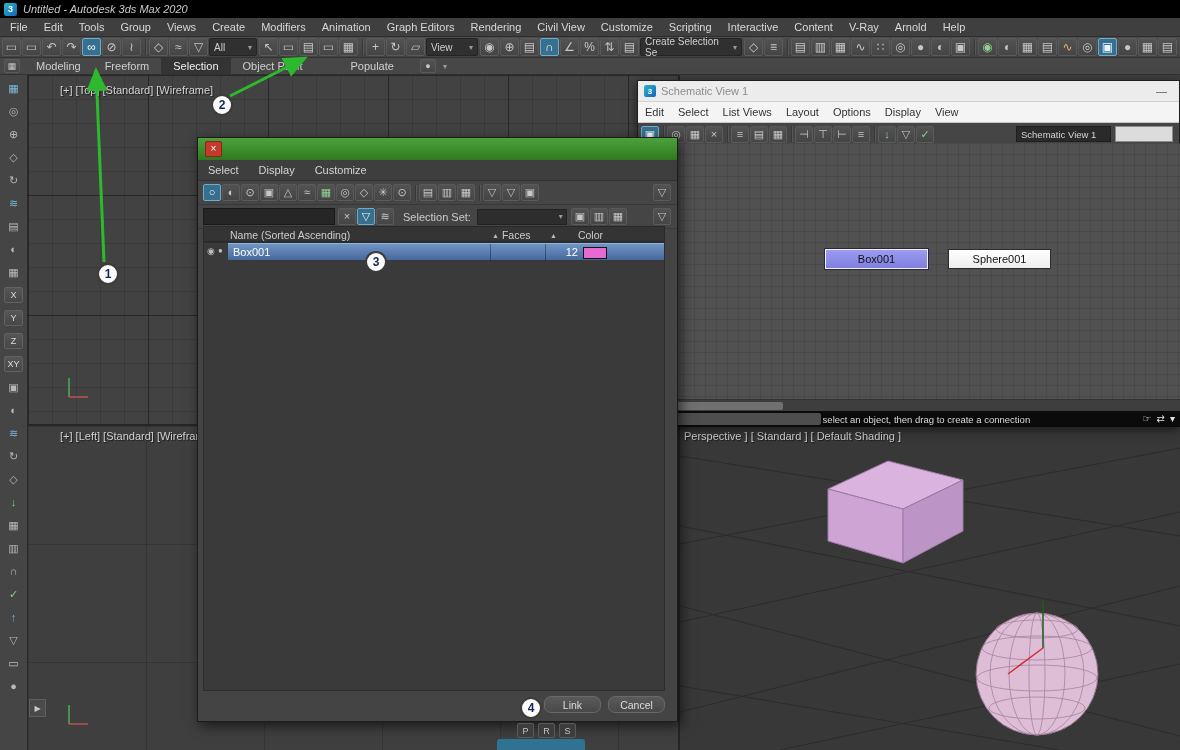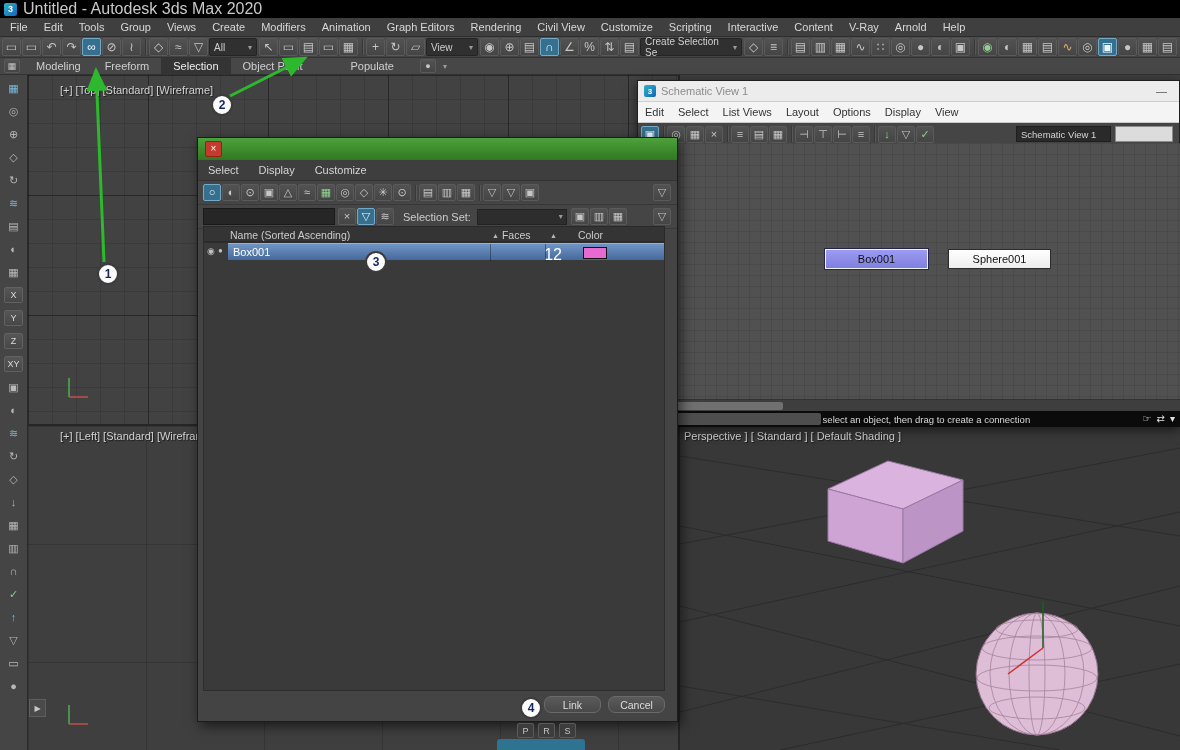--- a/index.html
+++ b/index.html
@@ -2,21 +2,21 @@
 <html><head>
 <meta charset="utf-8">
 <style>
   html,body{margin:0;padding:0;background:#1b1b1b;font-family:"Liberation Sans",sans-serif;}
   .stage{position:relative;width:1180px;height:750px;overflow:hidden;background:#3a3a3a;}
   .abs{position:absolute;}
 
   
   .titlebar{left:0;top:0;width:1180px;height:18px;background:#000;display:flex;align-items:center;gap:6px;padding-left:4px;box-sizing:border-box;}
   .logo{width:13px;height:13px;flex:none;background:linear-gradient(135deg,#2ab5c9,#1763b8);color:#fff;font-size:9px;font-weight:bold;display:flex;align-items:center;justify-content:center;border-radius:2px;}
-  .title-text{color:#c9c9c9;font-size:16px;}
+  .title-text{color:#c9c9c9;font-size:11px;font-style:italic;}
 
   
   .menubar{left:0;top:18px;width:1180px;height:19px;background:#3f3f3f;border-bottom:1px solid #2d2d2d;display:flex;align-items:center;padding-left:2px;box-sizing:border-box;}
   .menu-item{color:#d8d8d8;font-size:11px;padding:0 8px;height:100%;display:flex;align-items:center;cursor:default;}
 
   
   .main-toolbar{left:0;top:37px;width:1180px;height:21px;background:linear-gradient(#4d4d4d,#424242);border-bottom:1px solid #333;display:flex;align-items:center;padding-left:2px;box-sizing:border-box;}
   .ticon{width:19px;height:18px;flex:none;margin-right:1px;display:flex;align-items:center;justify-content:center;font-size:12px;line-height:1;color:#c6c6c6;background:linear-gradient(#525252,#454545);border:1px solid #5a5a5a;border-radius:2px;box-sizing:border-box;cursor:default;}
   .ticon.active{background:#37708e;border-color:#74a9c8;color:#eaf6ff;}
   .ticon.tint-g{color:#8fd08f;}
@@ -94,21 +94,21 @@
   .hdr-name{position:absolute;left:26px;top:2px;}
   .hdr-faces{position:absolute;left:288px;top:2px;display:flex;gap:3px;align-items:center;}
   .hdr-color{position:absolute;left:346px;top:2px;display:flex;gap:21px;align-items:center;}
   .hdr-sort{font-size:7px;color:#b8b8b8;}
   .dlg-list{position:absolute;left:5px;top:104px;width:462px;height:449px;background:#3a3a3a;border:1px solid #2d2d2d;box-sizing:border-box;}
   .dlg-row{position:absolute;left:0;top:0;width:100%;height:17px;}
   .row-eye{position:absolute;left:3px;top:3px;font-size:9px;color:#c0c0c0;}
   .row-dot{position:absolute;left:14px;top:3px;font-size:8px;color:#c0c0c0;}
   .row-sel{position:absolute;left:24px;right:0;top:0;height:17px;background:linear-gradient(#6f95c5,#46699b);border-top:1px solid #8fb2de;box-sizing:border-box;}
   .row-name{position:absolute;left:5px;top:2px;font-size:11px;color:#fff;}
-  .row-faces{position:absolute;left:296px;top:2px;width:38px;text-align:right;font-size:16px;color:#fff;}
+  .row-faces{position:absolute;left:312px;top:2px;width:38px;text-align:right;font-size:11px;color:#fff;}
   .row-swatch{position:absolute;left:355px;top:3px;width:22px;height:10px;background:#e76ad2;border:1px solid #141414;}
   .col-div{position:absolute;top:0;width:1px;height:17px;background:rgba(0,0,0,.35);}
   .dlg-btn{position:absolute;top:558px;width:57px;height:17px;background:linear-gradient(#5a5a5a,#494949);border:1px solid #6a6a6a;border-radius:7px;color:#ddd;font-size:10.5px;display:flex;align-items:center;justify-content:center;cursor:default;box-sizing:border-box;}
 
   
   .ann{position:absolute;width:22px;height:22px;border-radius:50%;background:#fbfbfb;border:2px solid #3c3c3c;box-sizing:border-box;color:#15265d;font-weight:bold;font-size:12px;display:flex;align-items:center;justify-content:center;z-index:50;}
   .arrows{position:absolute;left:0;top:0;width:1180px;height:750px;z-index:49;pointer-events:none;}
 
   
   .prs{position:absolute;left:517px;top:723px;display:flex;gap:4px;z-index:40;}

